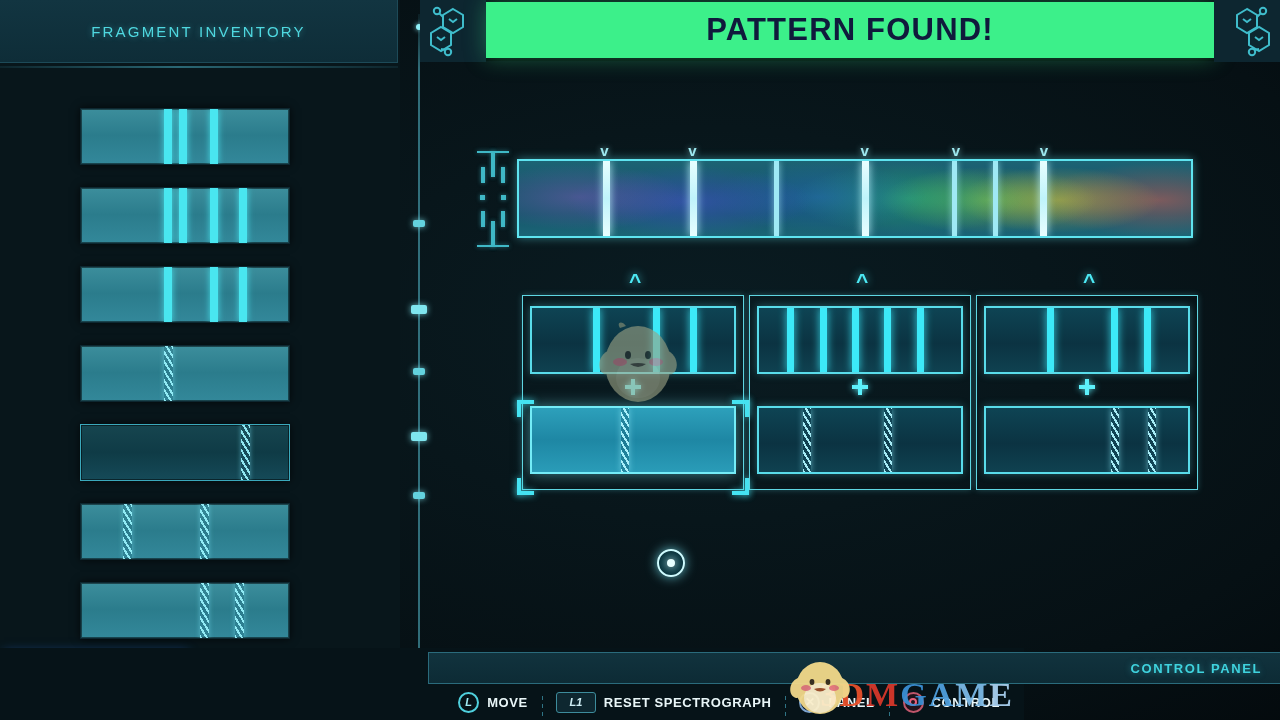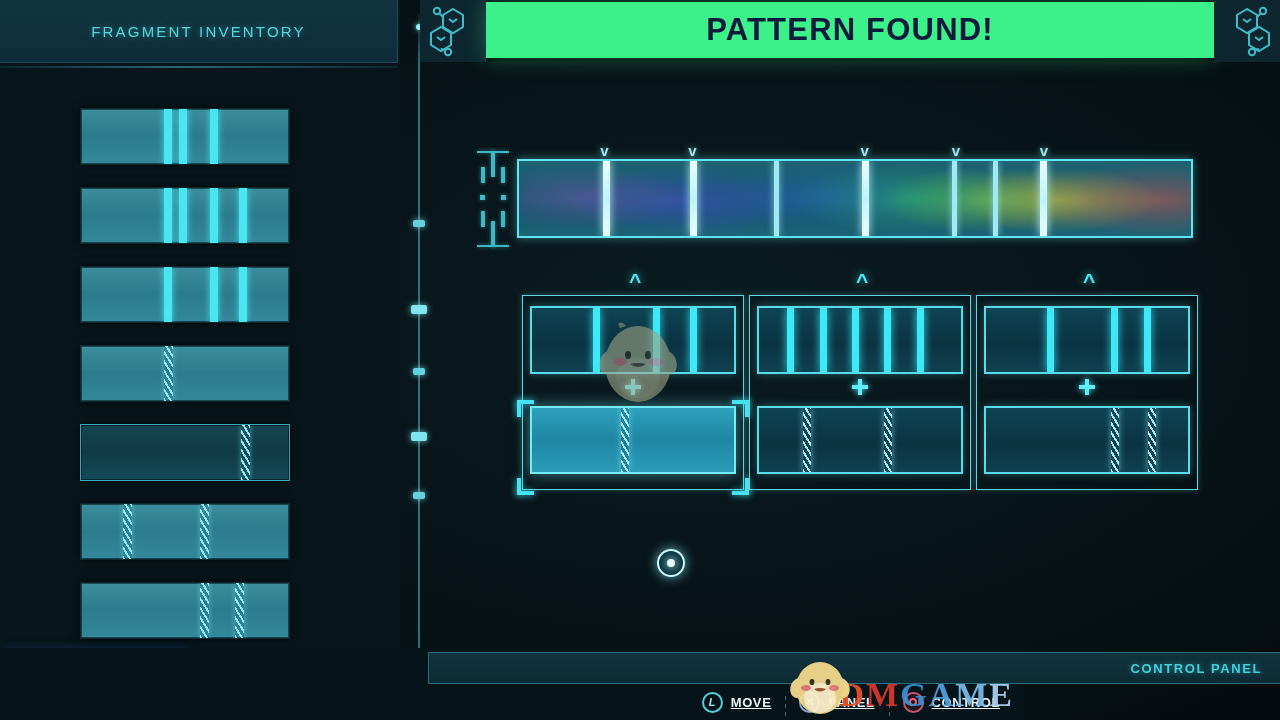--- a/index.html
+++ b/index.html
@@ -249,21 +249,21 @@
   }
   #cp-hints{
     position:absolute; right:10px; bottom:0; height:36px;
     display:flex; align-items:center; gap:0;
   }
   .hint{ display:flex; align-items:center; gap:8px; padding:0 14px; position:relative; }
   .hint-sep{
     position:absolute; left:0; top:4px; width:1px; height:26px;
     background:repeating-linear-gradient(180deg,#2f7485 0 4px, transparent 4px 8px);
   }
-  .hint-label{ color:#e9f6f8; font-size:13px; font-weight:700; letter-spacing:.6px;text-decoration:underline; }
+  .hint-label{ color:#e9f6f8; font-size:13px; font-weight:700; letter-spacing:.6px; }
   .btn-circle{
     width:21px; height:21px; border-radius:50%;
     border:2px solid #4fd0dd; color:#9fe9f2;
     font-size:11px; font-style:italic; font-weight:700;
     display:flex; align-items:center; justify-content:center;
   }
   .btn-rect{
     min-width:40px; height:21px; border-radius:3px;
     background:#0e2730; border:1px solid #3d8c9c; color:#cfeef5;
     font-size:11px; font-style:italic; font-weight:700;
@@ -510,20 +510,25 @@
     <div id="cp-banner">
       <span id="cp-label">CONTROL PANEL</span>
     </div>
     <div id="cp-hints">
         <div class="hint">
           <div class="btn-circle">L</div>
           <span class="hint-label">MOVE</span>
         </div>
         <div class="hint">
           <div class="hint-sep"></div>
+          <div class="btn-rect">L1</div>
+          <span class="hint-label">RESET SPECTROGRAPH</span>
+        </div>
+        <div class="hint">
+          <div class="hint-sep"></div>
           <div class="btn-x">✕</div>
           <span class="hint-label">PANEL</span>
         </div>
         <div class="hint">
           <div class="hint-sep"></div>
           <div class="btn-o">
             <i></i>
           </div>
           <span class="hint-label">CONTROL</span>
         </div>

